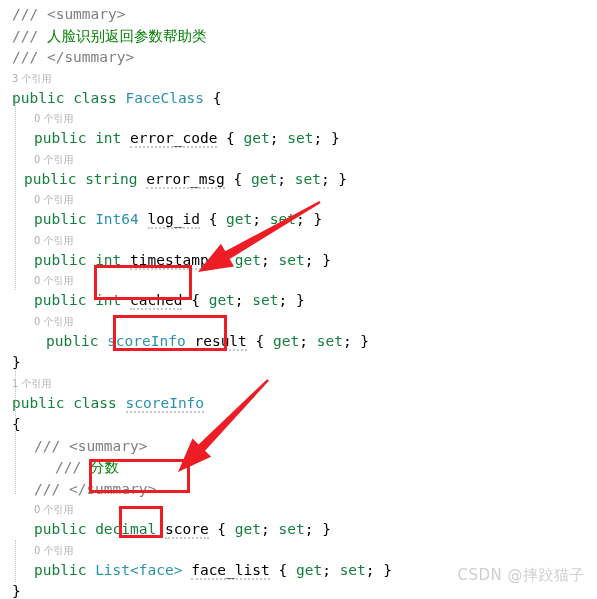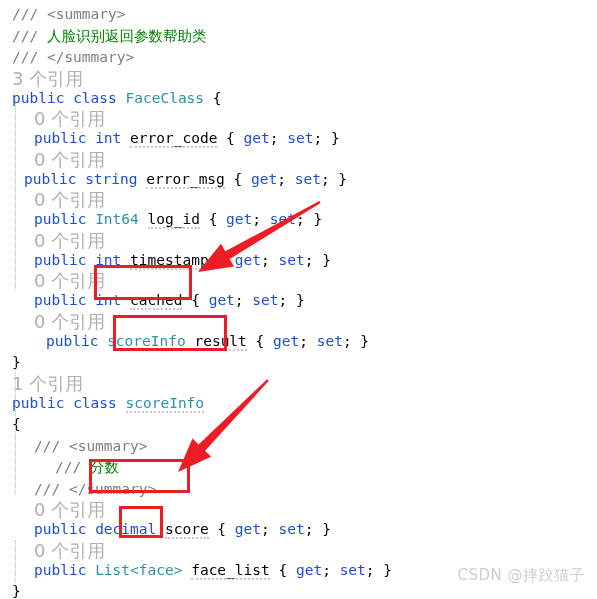--- a/index.html
+++ b/index.html
@@ -14,23 +14,23 @@
     position:absolute; left:0; top:0; width:597px; height:531px;
     padding:4px 0 0 0; box-sizing:border-box;
   }
   .line {
     height:21.5px; line-height:21.5px;
     white-space:pre;
     font-size:14.5px;
     position:relative;
     padding-left:12px;
   }
-  .line.cl { font-size:18px; height:19px; line-height:19px; }
+  .line.cl { font-size:10px; height:19px; line-height:19px; }
 
-  .kw   { color:#1d4ed8; }
+  .kw   { color:#15803d; }
   .typ  { color:#2b91af; }
   .id   { color:#000000; }
   .pun  { color:#000000; }
   .cmt  { color:#808080; }
   .cmtg { color:#008000; }
   .codelens { color:#b0b0b0; font-family:"DejaVu Sans","Liberation Sans",sans-serif; }
 
   
   .uline {
     border-bottom:2px dotted #c8c8c8;

